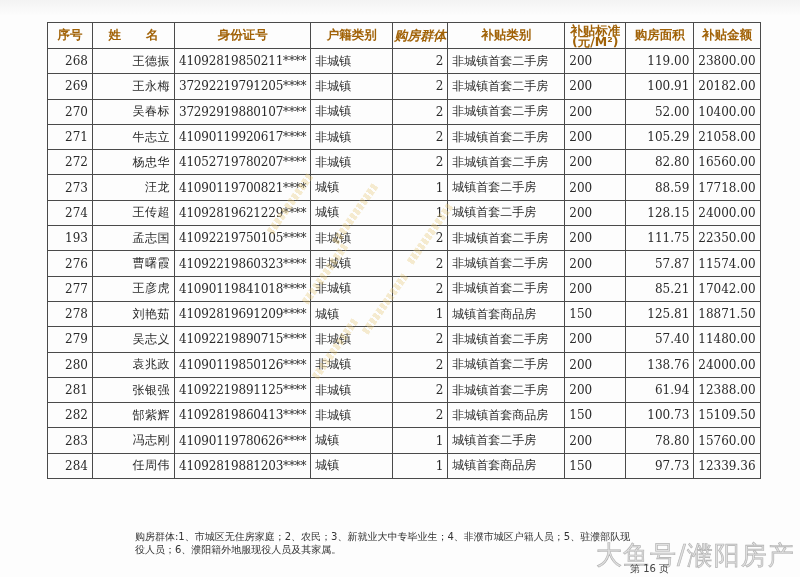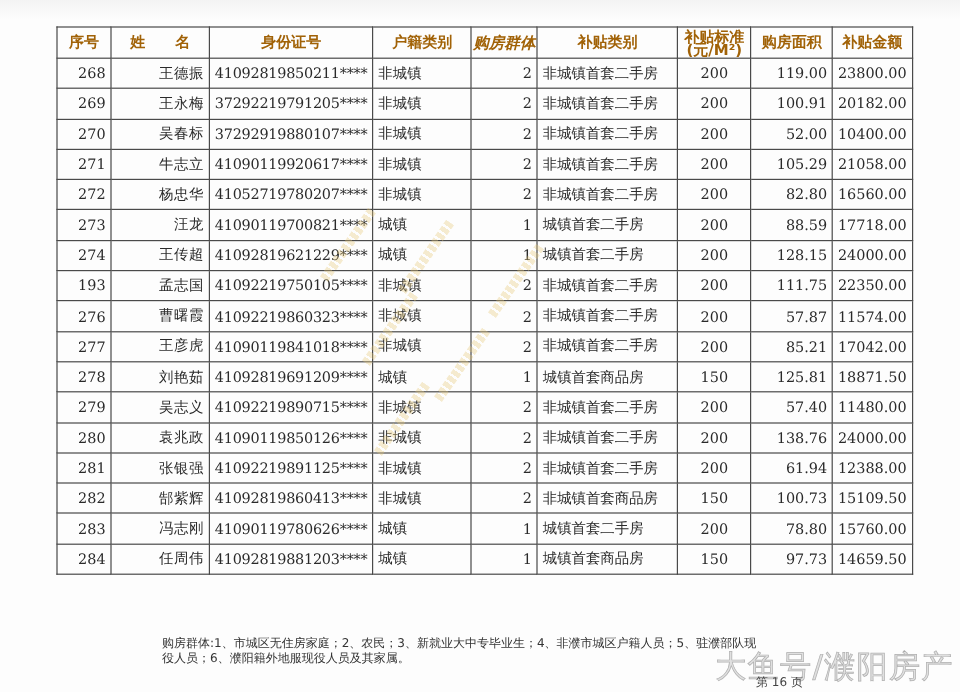--- a/index.html
+++ b/index.html
@@ -26,21 +26,21 @@
     white-space:nowrap; overflow:hidden;
     font-weight:normal;
   }
   table.grid th {
     height:25px; font-size:12.5px; text-align:center;
     font-family:"DejaVu Sans", "Liberation Sans", sans-serif;
     font-weight:bold; color:#a16207;
   }
   th.std { font-size:11px; line-height:11px; padding:1px 2px;margin-left:45px; }
   td.num { text-align:right; padding-right:2px; }
-  td.ctr { text-align:center; }
+  td.ctr { }
   td.txt { text-align:left; padding-left:5px; }
   td.name { letter-spacing:0.5px;text-align:right; }
   td.id { font-size:11.5px; padding-left:4px; letter-spacing:-0.2px; }
   .footnote {
     position:absolute; left:135px; top:530px; width:560px;
     font-size:10px; line-height:13px; color:#333;
     font-family:"DejaVu Sans", "Liberation Sans", sans-serif;
   }
   .page-no {
     position:absolute; left:610px; top:562px;
@@ -273,21 +273,21 @@
       </tr>
       <tr>
         <td class="num">284</td>
         <td class="txt name">任周伟</td>
         <td class="txt id">41092819881203****</td>
         <td class="txt">城镇</td>
         <td class="num">1</td>
         <td class="txt">城镇首套商品房</td>
         <td class="ctr">150</td>
         <td class="num">97.73</td>
-        <td class="num">14659.50</td>
+        <td class="num">12339.36</td>
       </tr>
     </tbody>
 </table>
 
 <div class="stamp" style="left:255px;top:200px;"></div>
 <div class="stamp" style="left:320px;top:210px;"></div>
 <div class="stamp" style="left:290px;top:270px;"></div>
 <div class="stamp" style="left:350px;top:300px;"></div>
 <div class="stamp" style="left:395px;top:230px;"></div>
 <div class="stamp" style="left:300px;top:345px;"></div>

